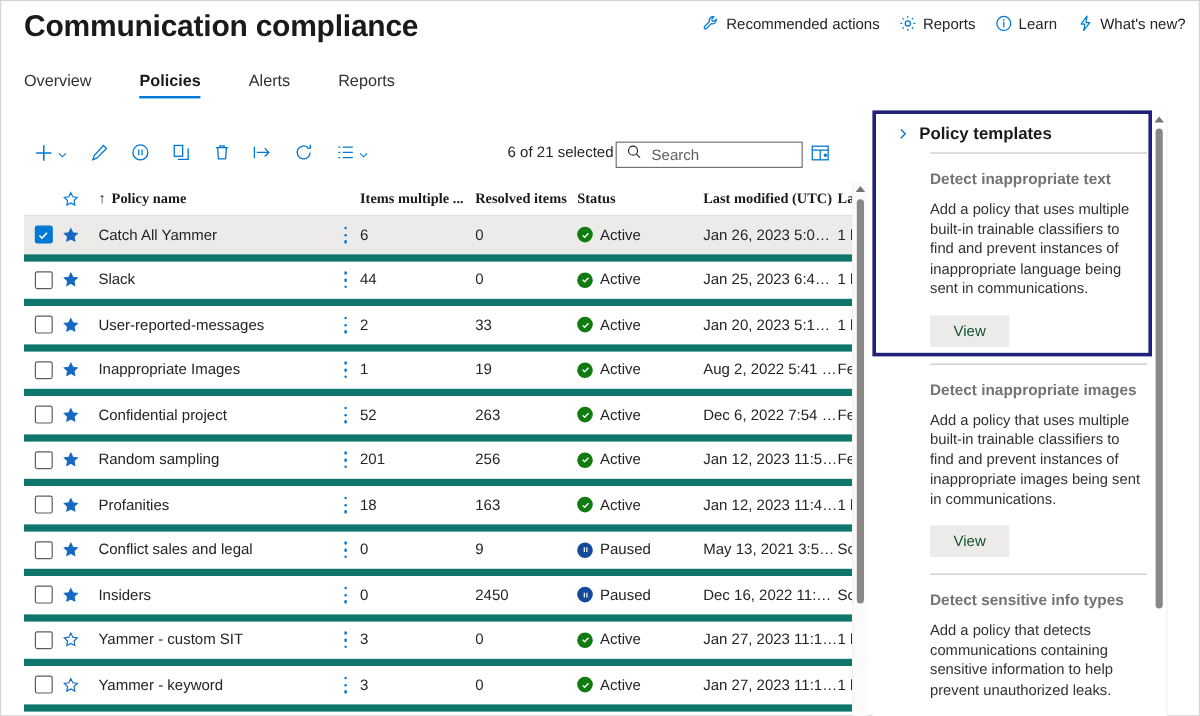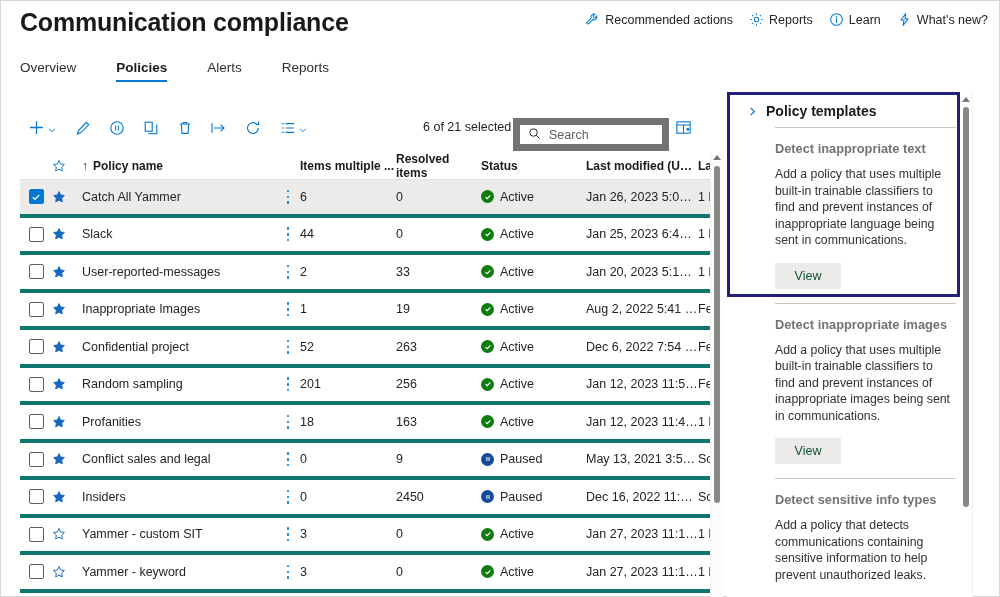--- a/index.html
+++ b/index.html
@@ -62,22 +62,22 @@
   }
   .tb-btn.with-chev{min-width:44px;gap:2px;}
   .tb-gap{width:4px;}
 
   .sel-count{
     position:absolute;left:423px;top:120px;
     font-size:12.5px;color:#242424;white-space:nowrap;
   }
   .search-box{
     position:absolute;left:513px;top:118px;
-    width:156px;height:33px;
-    border:7px solid #737373;background:#fff;
+    width:156px;height:22px;
+    border:1px solid #737373;background:#fff;
     display:flex;align-items:center;gap:6px;
     padding:0 8px;box-sizing:border-box;
   }
   .search-box input{
     border:none;outline:none;font-size:12.5px;
     font-family:inherit;color:#242424;width:100%;
     background:transparent;
   }
   .search-box input::placeholder{color:#605e5c;}
   .col-opt{
@@ -88,24 +88,25 @@
   
   .table-wrap{
     position:absolute;left:20px;top:152px;width:700px;height:445px;
     overflow:hidden;
   }
   .thead{
     height:28px;display:flex;align-items:center;
     border-bottom:1px solid #e1dfdd;
     font-size:12px;font-weight:600;color:#1b1a19;
     box-sizing:border-box;
+    font-family:Liberation Serif, serif;
   }
   .row{
     height:37.5px;display:flex;align-items:center;
-    border-bottom:4px solid #0f766e;
+    border-bottom:6px solid #0f766e;
     font-size:12.5px;color:#242424;
     box-sizing:border-box;
   }
   .row.selected{background:#edebe9;}
   .c-check{width:32px;flex:0 0 32px;display:flex;align-items:center;justify-content:center;}
   .c-star{width:30px;flex:0 0 30px;display:flex;align-items:center;justify-content:flex-start;}
   .c-name{width:190px;flex:0 0 190px;overflow:hidden;white-space:nowrap;text-overflow:ellipsis;padding-right:4px;}
   .c-kebab{width:24px;flex:0 0 24px;display:flex;align-items:center;justify-content:center;cursor:pointer;}
   .c-pending{width:96px;flex:0 0 96px;}
   .c-resolved{width:85px;flex:0 0 85px;}

